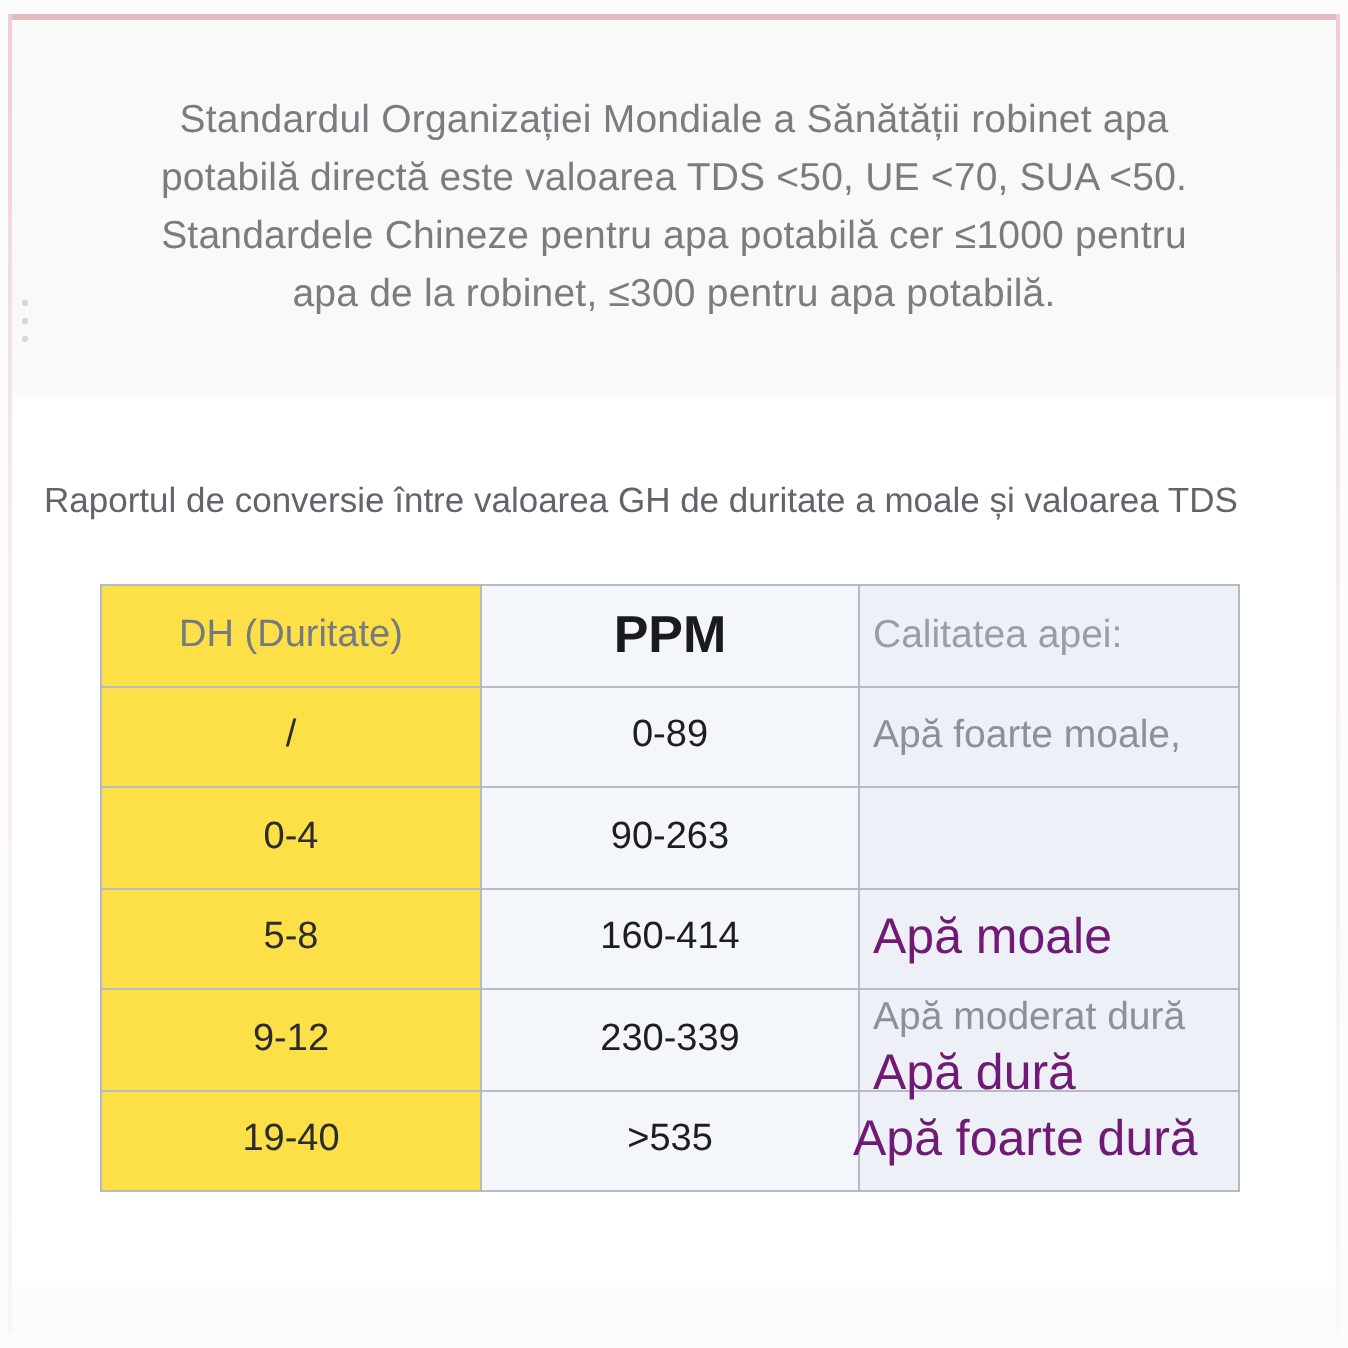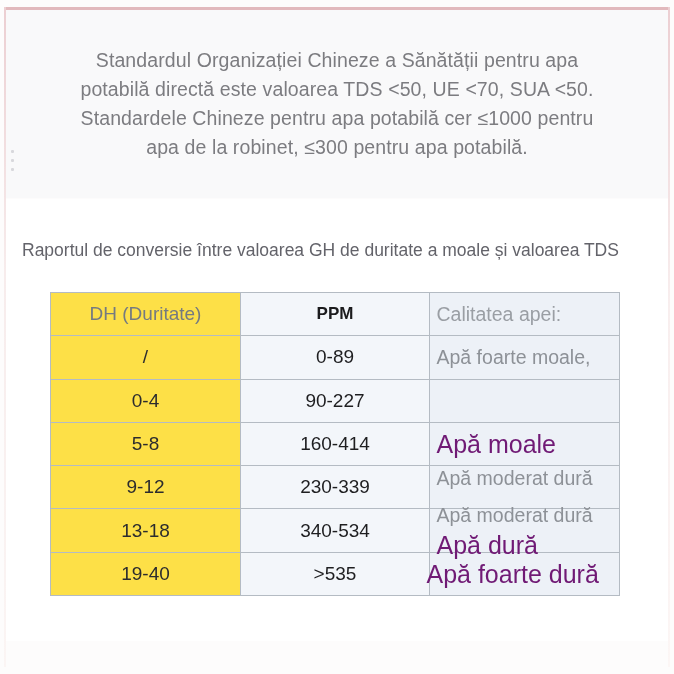--- a/index.html
+++ b/index.html
@@ -120,21 +120,21 @@
     height: 38px;
     overflow: visible;
     position: relative;
   }
   
   td.col-dh  { background: #fde047; color: #2c2c2e; font-size: 19px; }
   td.col-ppm { background: #f3f6fa; color: #1e1e20; font-size: 19px; }
   td.col-q   { background: #edf1f7; color: #8c9096; font-size: 19px; }
 
   td.col-dh.hdr  { color: #757a80; font-size: 19px; }
-  td.col-ppm.hdr { color: #1b1b1d; font-weight: bold; font-size: 17px; }
+  td.col-ppm.hdr { color: #1b1b1d; font-weight: bold; font-size: 26px; }
 
   
   .q-overflow {
     position: absolute;
     left: 50%;
     top: 50%;
     transform: translate(-50%, -50%);
     width: 176px;
     text-align: left;
     line-height: 27px;
@@ -152,21 +152,21 @@
 <body>
 
 <div id="page">
 
   <div id="top-rule"></div>
   <div id="left-rule"></div>
   <div id="right-rule"></div>
 
   <div id="intro-banner">
     <div id="intro-text">
-      <span class="ln">Standardul Organizației Chineze a Sănătății pentru apa</span>
+      <span class="ln">Standardul Organizației Mondiale a Sănătății robinet apa</span>
       <span class="ln">potabilă directă este valoarea TDS &lt;50, UE &lt;70, SUA &lt;50.</span>
       <span class="ln">Standardele Chineze pentru apa potabilă cer ≤1000 pentru</span>
       <span class="ln">apa de la robinet, ≤300 pentru apa potabilă.</span>
     </div>
   </div>
 
   <div class="speck" style="left:11px; top:150px;"></div>
   <div class="speck" style="left:11px; top:159px;"></div>
   <div class="speck" style="left:11px; top:168px;"></div>
 
@@ -194,47 +194,40 @@
           <tr>
             <td class="col-dh">/</td>
             <td class="col-ppm">0-89</td>
             <td class="col-q">
               <span class="q-overflow">Apă foarte moale,</span>
             </td>
           </tr>
 
           <tr>
             <td class="col-dh">0-4</td>
-            <td class="col-ppm">90-227</td>
+            <td class="col-ppm">90-263</td>
             <td class="col-q"></td>
           </tr>
 
           <tr>
             <td class="col-dh">5-8</td>
             <td class="col-ppm">160-414</td>
             <td class="col-q">
               <span class="q-overflow q-plain">Apă moale</span>
             </td>
           </tr>
 
           <tr>
             <td class="col-dh">9-12</td>
             <td class="col-ppm">230-339</td>
             <td class="col-q">
               <span class="q-overflow" style="top:28%;">Apă moderat dură</span>
             </td>
           </tr>
 
-          <tr>
-            <td class="col-dh">13-18</td>
-            <td class="col-ppm">340-534</td>
-            <td class="col-q">
-              <span class="q-overflow" style="top:14%;">Apă moderat dură</span>
-            </td>
-          </tr>
 
           <tr>
             <td class="col-dh">19-40</td>
             <td class="col-ppm">&gt;535</td>
             <td class="col-q">
               <span class="q-overflow q-plain" style="top:-18%;">Apă dură</span>
               <span class="q-overflow q-plain" style="width:196px;">Apă foarte dură</span>
             </td>
           </tr>
 

